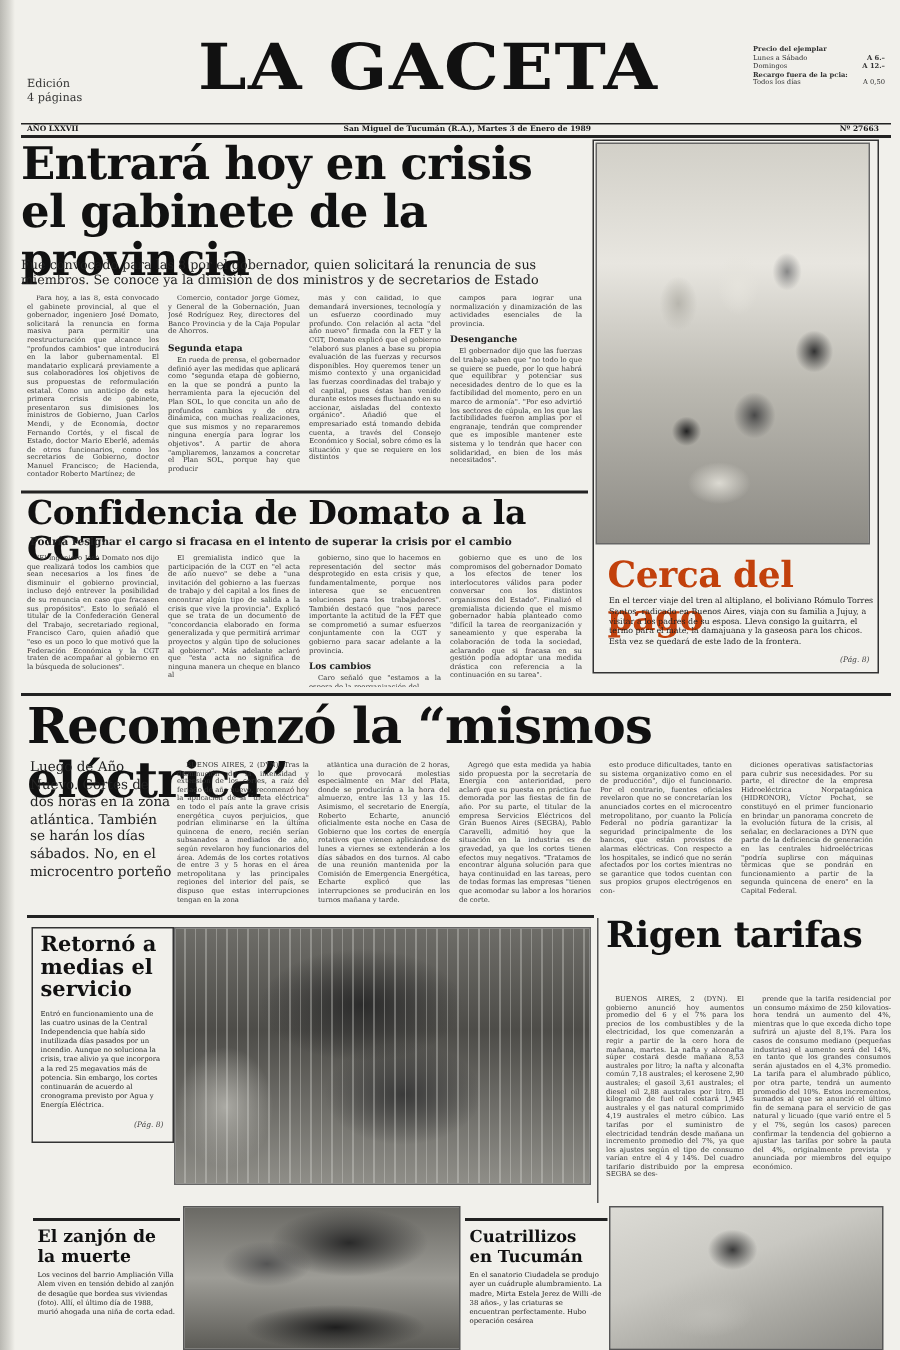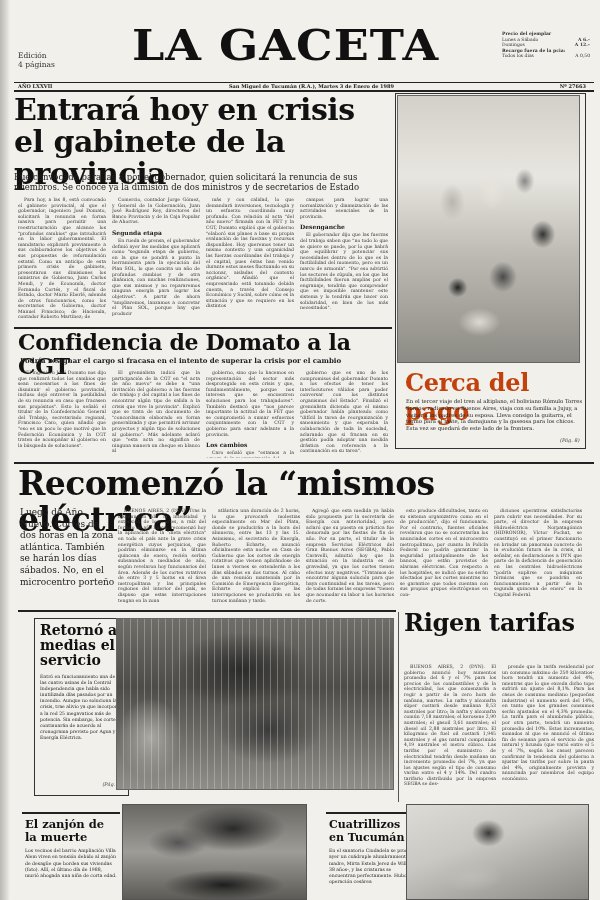--- a/index.html
+++ b/index.html
@@ -59,21 +59,21 @@
   .deck2 { position: absolute; left: 20px; top: 356px; width: 375px; font-size: 7px; line-height: 9px; color: #222; font-weight: bold; }
 
   
   .hr { position: absolute; height: 2px; background: #222; }
 
   
   .h3 { position: absolute; left: 18px; top: 466px; width: 580px; font-weight: bold; font-size: 33px; line-height: 36px; color: #111; letter-spacing: -0.6px; }
   .deck3 { position: absolute; left: 20px; top: 507px; width: 95px; font-size: 9px; line-height: 11.6px; color: #222; }
 
   
-  .box-retorno { position: absolute; left: 34px; top: 618px; width: 95px; height: 178px; border: 1px solid #333; padding: 4px 5px; }
+  .box-retorno { position: absolute; left: 21px; top: 618px; width: 95px; height: 144px; border: 1px solid #333; padding: 4px 5px; }
   .box-retorno .title { font-weight: bold; font-size: 14px; line-height: 15px; color: #111; }
   .box-retorno .text { margin-top: 6px; font-size: 4.6px; line-height: 6.1px; color: #222; }
   .box-retorno .pg { position: absolute; right: 6px; bottom: 8px; }
 
   .photo2 { position: absolute; left: 116px; top: 618px; width: 278px; height: 172px; border: 1px solid #666;
     background:
       repeating-linear-gradient(90deg, transparent 0 6px, rgba(220,220,215,0.35) 6px 7px),
       radial-gradient(ellipse 90px 50px at 45% 30%, #2b2b2b 0%, transparent 75%),
       radial-gradient(ellipse 70px 45px at 55% 65%, #3a3a3a 0%, transparent 75%),
       radial-gradient(ellipse 40px 50px at 12% 70%, #aaa9a3 0%, transparent 80%),
@@ -86,21 +86,21 @@
   
   .box-zanjon { position: absolute; left: 22px; top: 812px; width: 98px; height: 68px; border-top: 2px solid #222; padding: 4px 3px; }
   .box-zanjon .title { font-weight: bold; font-size: 11.5px; line-height: 13px; color: #111; }
   .box-zanjon .text { margin-top: 4px; font-size: 4.6px; line-height: 6.3px; color: #222; }
   .photo3 { position: absolute; left: 122px; top: 804px; width: 185px; height: 96px; border: 1px solid #555;
     background:
       radial-gradient(ellipse 70px 30px at 60% 25%, #2a2a2a 0%, transparent 75%),
       radial-gradient(ellipse 40px 20px at 30% 40%, #555 0%, transparent 75%),
       radial-gradient(ellipse 80px 20px at 55% 85%, #1e1e1e 0%, transparent 75%),
       linear-gradient(180deg, #6a6964 0%, #9d9c96 50%, #5c5b56 100%); }
-  .box-cuatri { position: absolute; left: 310px; top: 812px; width: 95px; height: 88px; border-top: 2px solid #222; padding: 4px 3px; margin-left: 16px; }
+  .box-cuatri { position: absolute; left: 310px; top: 812px; width: 95px; height: 88px; border-top: 2px solid #222; padding: 4px 3px; }
   .box-cuatri .title { font-weight: bold; font-size: 11px; line-height: 13px; color: #111; }
   .box-cuatri .text { margin-top: 4px; font-size: 4.6px; line-height: 6.3px; color: #222; }
   .photo4 { position: absolute; left: 406px; top: 804px; width: 183px; height: 96px; border: 1px solid #555;
     background:
       radial-gradient(ellipse 22px 18px at 45% 30%, #3a3a3a 0%, transparent 75%),
       radial-gradient(ellipse 40px 20px at 35% 75%, #bdbcb6 0%, transparent 80%),
       linear-gradient(160deg, #dcdbd5 0%, #c9c8c2 40%, #a9a8a2 70%, #8a8984 100%); }
 
   .vr { position: absolute; width: 1px; background: #555; }
 </style>

